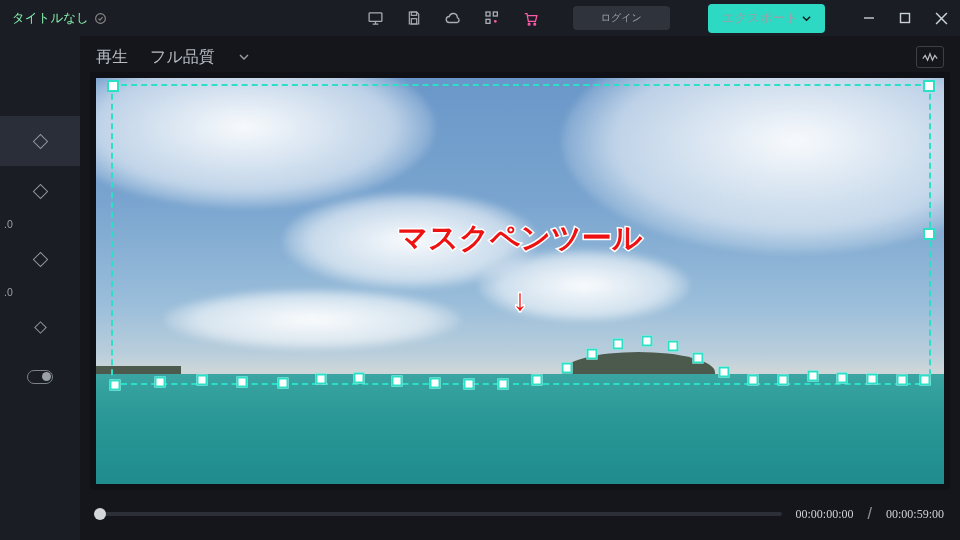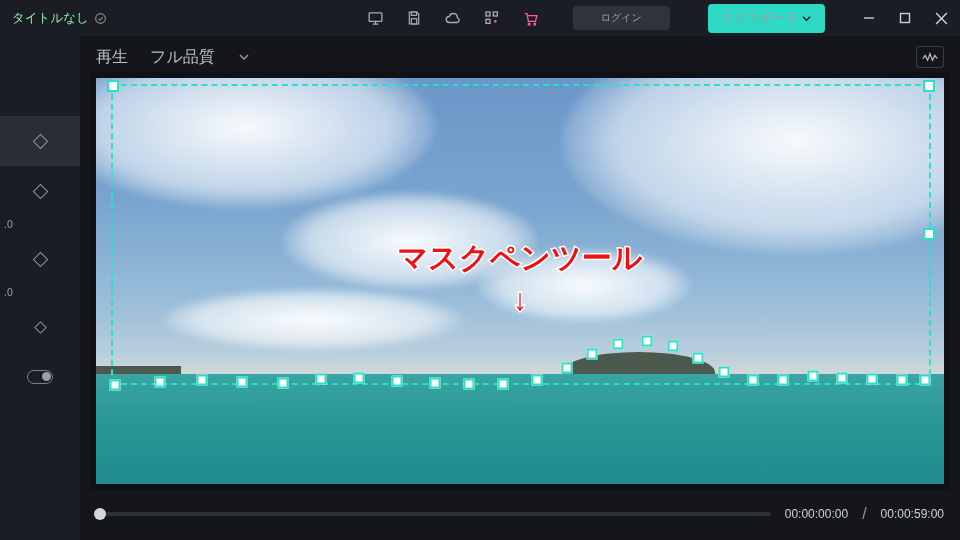--- a/index.html
+++ b/index.html
@@ -42,21 +42,21 @@
 .handle { position: absolute; width: 12px; height: 12px; background: #fff; border: 2px solid #2ce0c8; }
 .pt { position: absolute; width: 11px; height: 11px; background: #fff; border: 2px solid #2ce0c8; transform: translate(-50%, -50%); }
 .mask-path { position: absolute; inset: 0; }
 
 .anno { position: absolute; color: #e11; font-weight: 800; font-size: 30px; -webkit-text-stroke: 3px #fff; text-stroke: 3px #fff; paint-order: stroke; text-align: center; left: 50%; transform: translateX(-50%); }
 .anno.arrow { font-size: 30px; }
 
 .bottom { height: 36px; display: flex; align-items: center; gap: 14px; padding: 0 6px; margin-top: 6px; }
 .scrub { flex: 1; height: 4px; background: #2c2f37; border-radius: 2px; position: relative; }
 .scrub::before { content: ""; position: absolute; left: -2px; top: -4px; width: 12px; height: 12px; background: #d3d6db; border-radius: 50%; }
-.time { font-size: 12px; color: #cfd3d9; font-family: Liberation Sans, sans-serif; }
+.time { font-size: 12px; color: #cfd3d9; font-family: Liberation Serif, serif; }
 .slash { color: #8f949c; }
 
 svg { display: block; }
 </style>
 </head>
 <body>
 
 <div class="titlebar">
   <div class="title-left">
     <span>タイトルなし</span>
@@ -206,21 +206,21 @@
             <div class="pt" style="left: 74%; top: 72.3%;"></div>
             <div class="pt" style="left: 77.5%; top: 74.4%;"></div>
             <div class="pt" style="left: 81%; top: 74.4%;"></div>
             <div class="pt" style="left: 84.5%; top: 73.3%;"></div>
             <div class="pt" style="left: 88%; top: 73.8%;"></div>
             <div class="pt" style="left: 91.5%; top: 74.2%;"></div>
             <div class="pt" style="left: 95%; top: 74.4%;"></div>
             <div class="pt" style="left: 97.8%; top: 74.4%;"></div>
           </div>
 
-        <div class="anno" style="top:160px">マスクペンツール</div>
+        <div class="anno" style="top:140px">マスクペンツール</div>
         <div class="anno arrow" style="top:205px">↓</div>
       </div>
     </div>
 
     <div class="bottom">
       <div class="scrub"></div>
       <span class="time">00:00:00:00</span>
       <span class="slash">/</span>
       <span class="time">00:00:59:00</span>
     </div>

